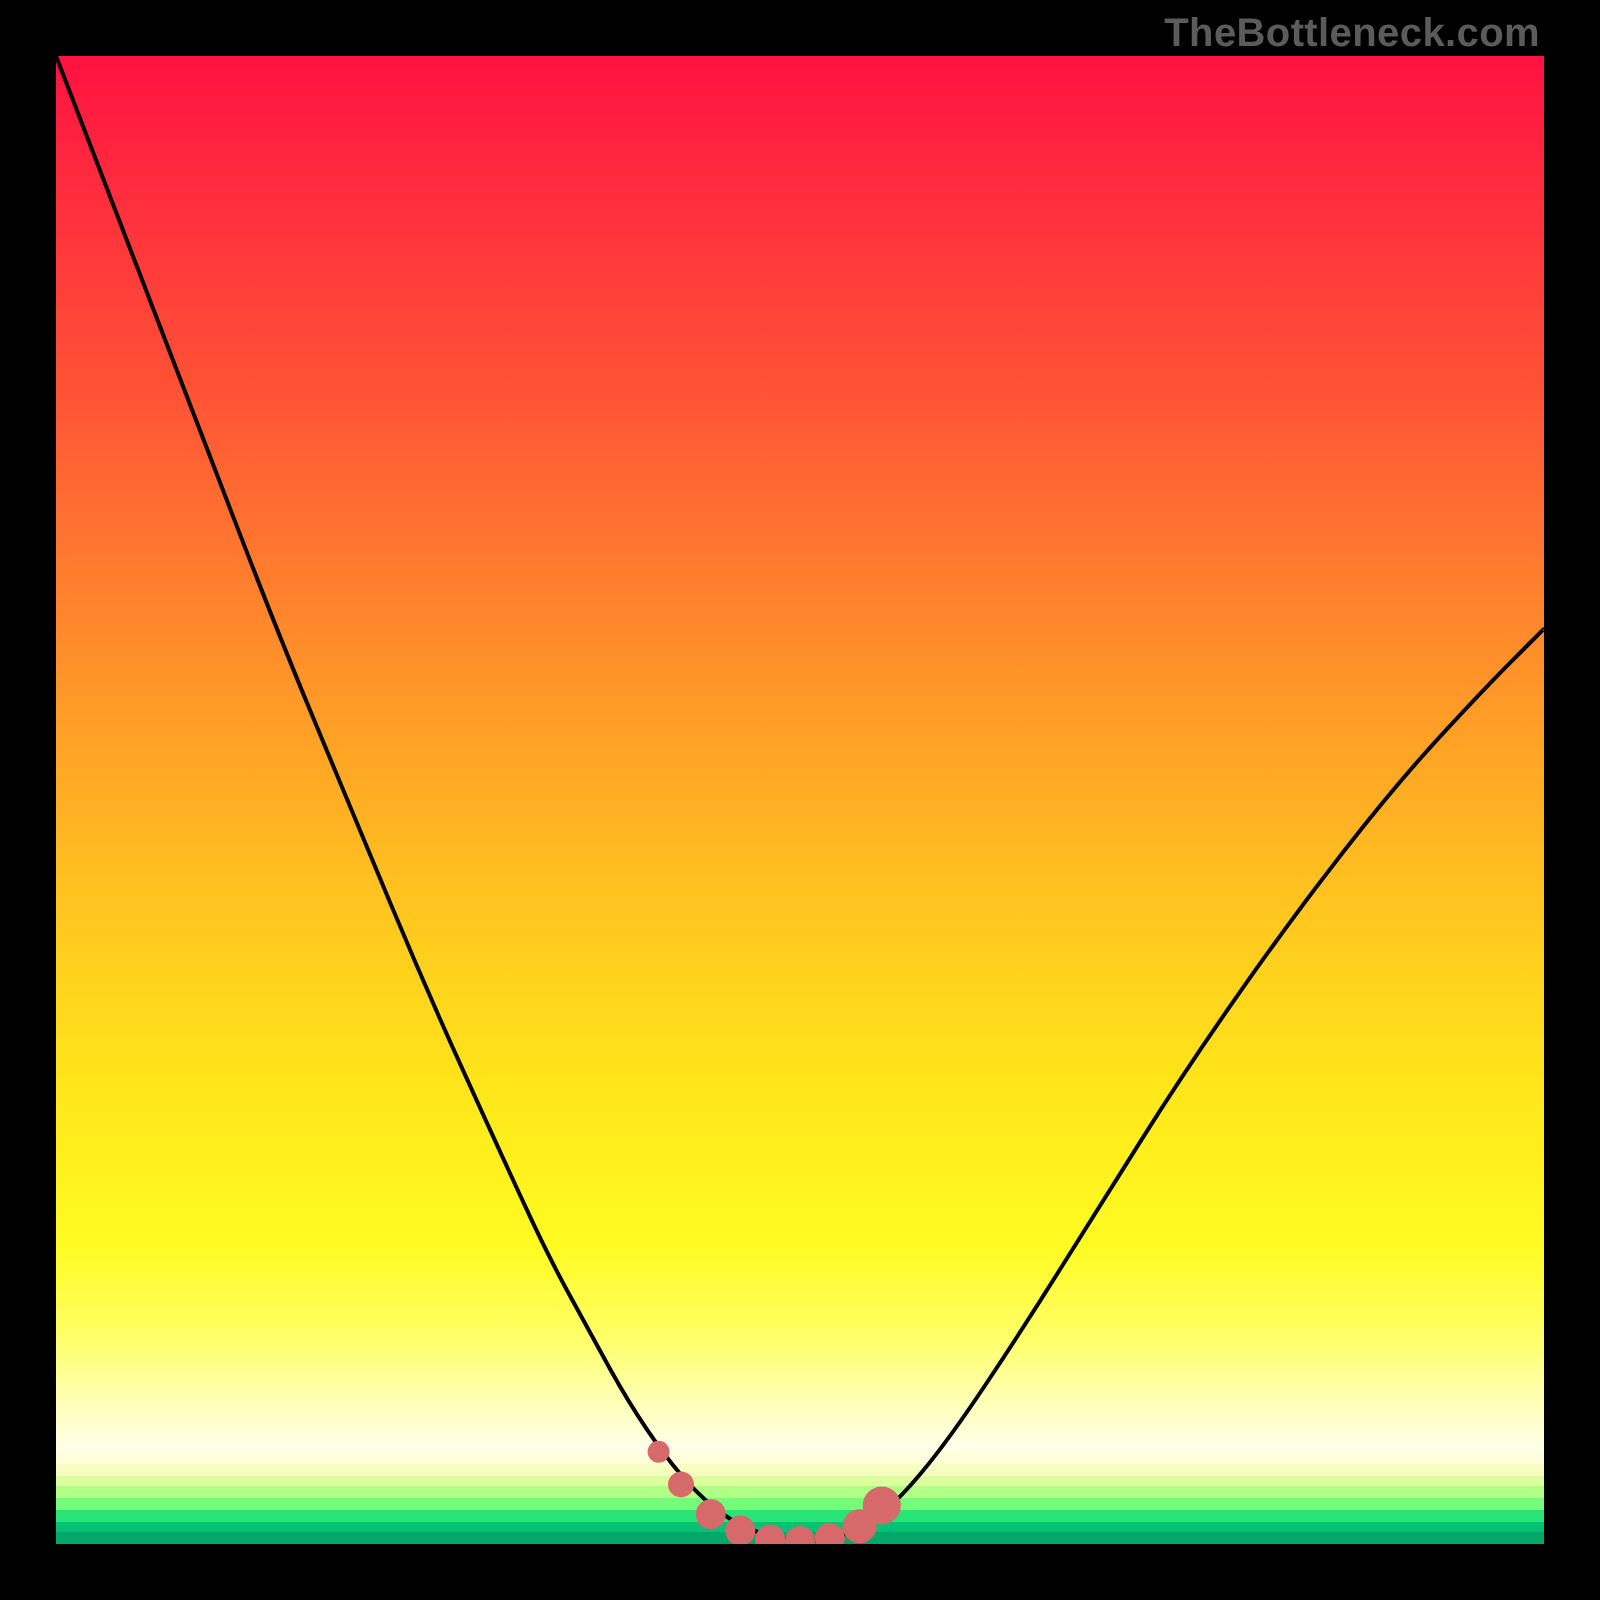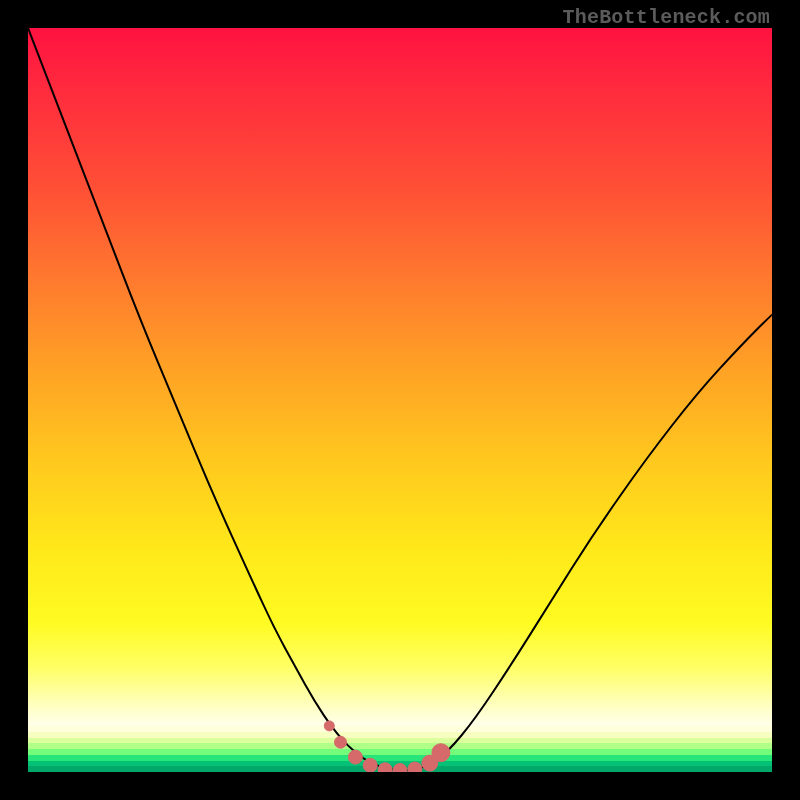--- a/index.html
+++ b/index.html
@@ -9,21 +9,20 @@
     height: 800px;
     background: #000;
     overflow: hidden;
     font-family: Arial, Helvetica, sans-serif;
   }
   .stage {
     position: relative;
     width: 800px;
     height: 568px;
     background: #000;
-    font-family: Liberation Mono, monospace;
   }
   .plot {
     position: absolute;
     left: 28px;
     top: 28px;
     width: 744px;
     height: 744px;
     overflow: hidden;
   }
   

